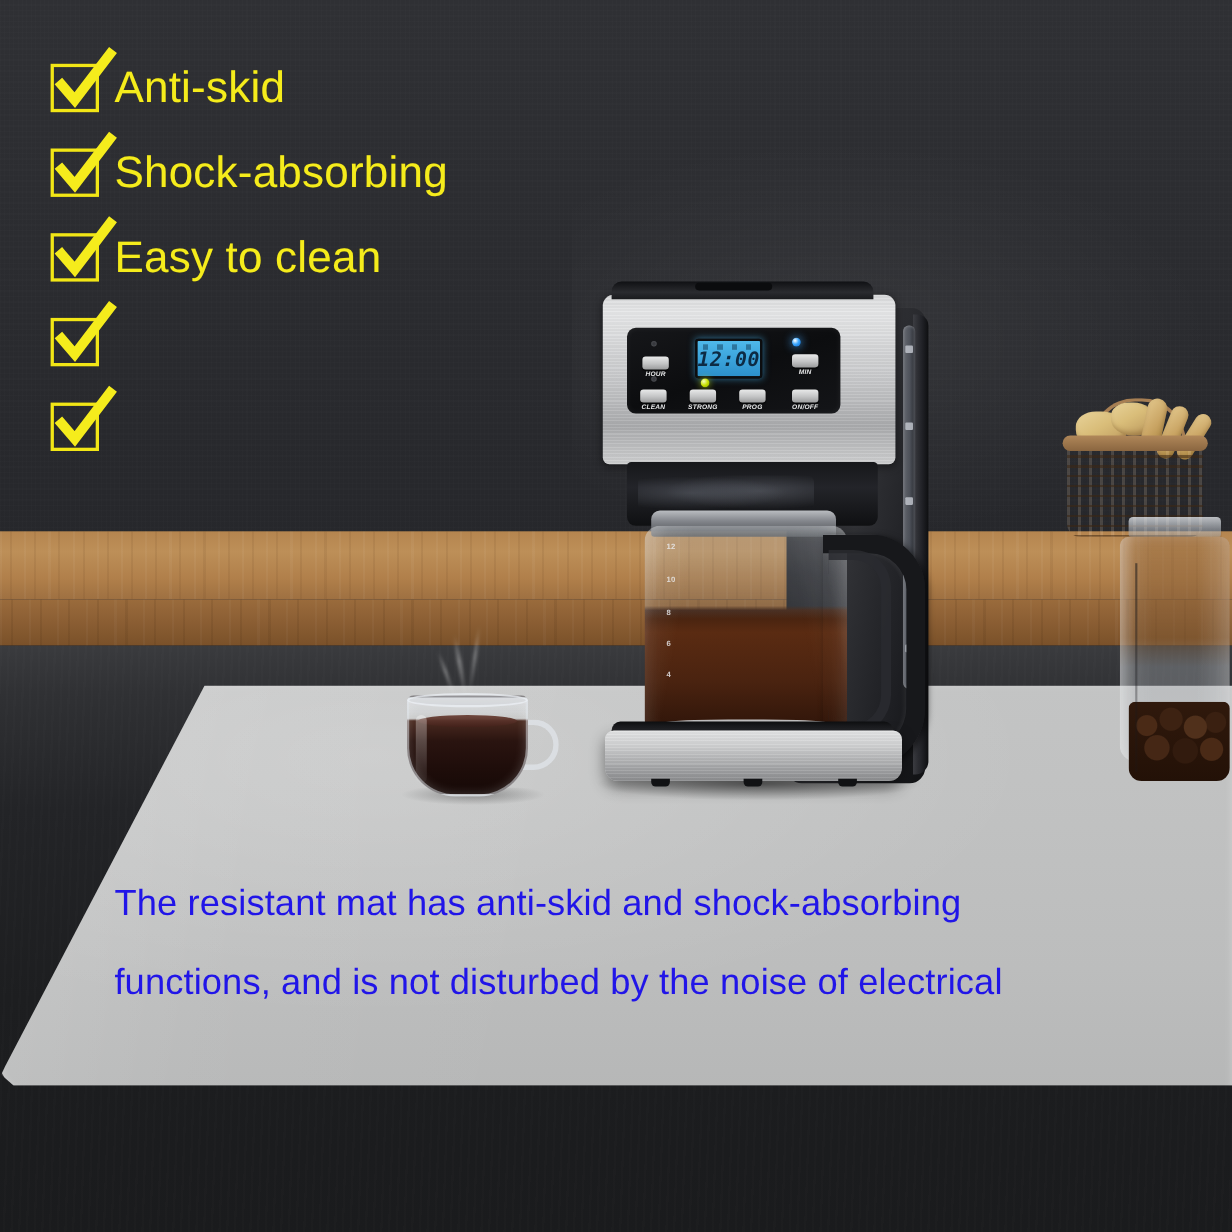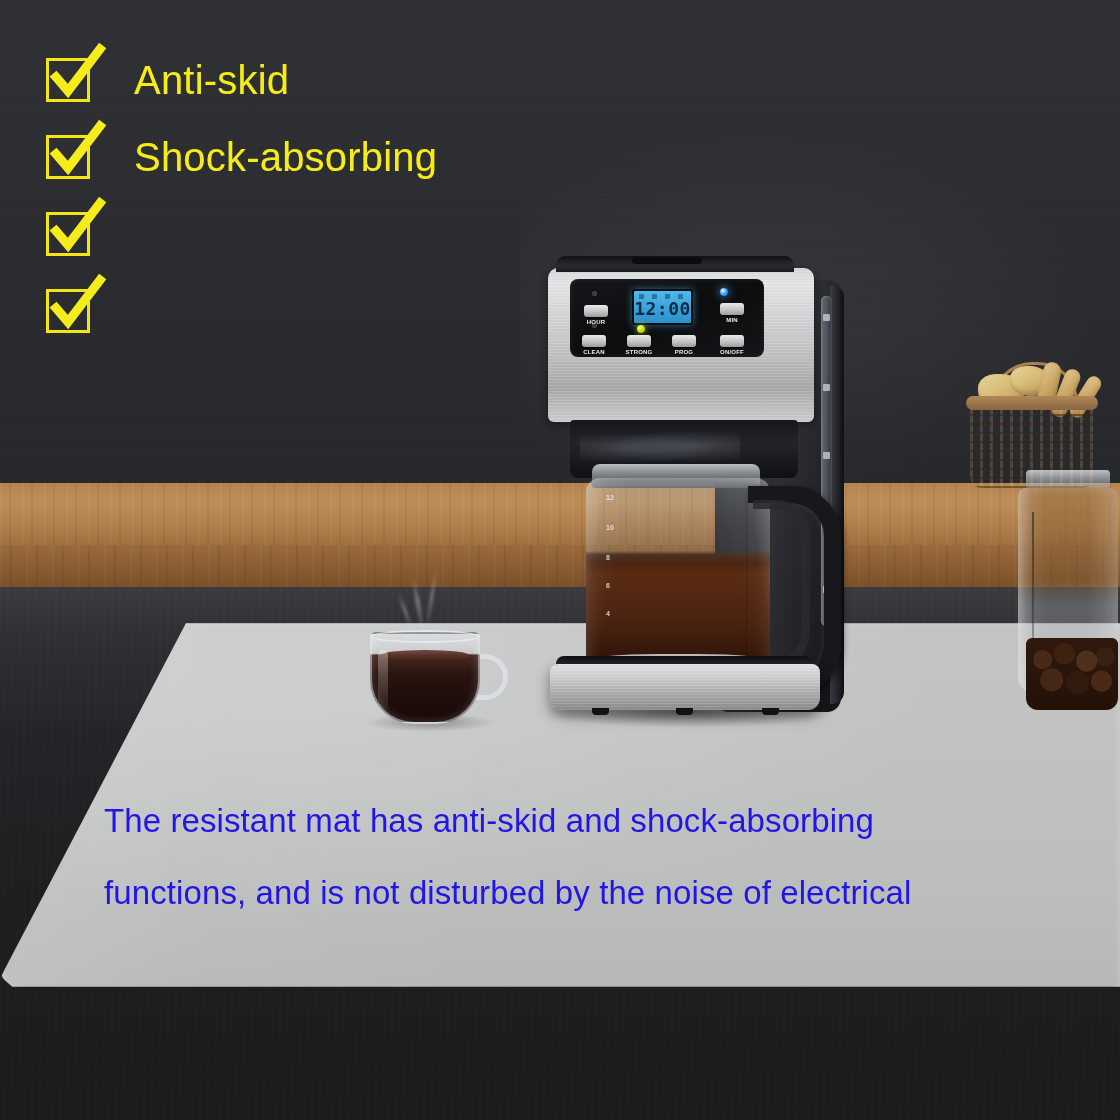--- a/index.html
+++ b/index.html
@@ -127,21 +127,20 @@
   .checklist {
     position: absolute;
     left: 46px; top: 52px;
     width: 470px;
   }
   .check-row {
     display: flex;
     align-items: center;
     height: 56px;
     margin-bottom: 21px;
-    gap: 30px;
   }
   .checkbox {
     position: relative;
     width: 44px; height: 44px;
     border: 3px solid #f2e616;
     box-sizing: border-box;
     flex: 0 0 auto;
   }
   .checkbox svg {
     position: absolute;
@@ -234,25 +233,26 @@
     position: absolute;
     left: 76px; top: 1px;
     width: 70px; height: 7px;
     background: #0b0c0e;
     border-radius: 4px;
   }
 
   
   .cm-panel {
     position: absolute;
-    left: 36px; top: 23px;
+    left: 36px; top: 42px;
     width: 194px; height: 78px;
     background: linear-gradient(160deg, #16171a 0%, #0c0d0f 50%, #141518 100%);
     border-radius: 8px;
     box-shadow: inset 0 0 6px rgba(255,255,255,.07);
+    font-style: italic;
   }
   .cm-lcd {
     position: absolute;
     left: 62px; top: 10px;
     width: 57px; height: 32px;
     background: linear-gradient(180deg, #4fb9ea 0%, #3da6dd 45%, #2c90cb 100%);
     border: 2px solid #0c0d0f;
     border-radius: 3px;
     box-shadow: 0 0 7px rgba(70,180,240,.55);
     display: flex; align-items: center; justify-content: center;
@@ -713,36 +713,44 @@
 
     <div class="check-row">
       <div class="checkbox">
         <svg viewBox="0 0 52 52" xmlns="http://www.w3.org/2000/svg" aria-hidden="true">
           <path d="M6 26 L18 40 L50 -2" fill="none" stroke="#f5ec1c" stroke-width="9" stroke-linecap="square" stroke-linejoin="miter"></path>
         </svg>
       </div>
       <div class="check-label">Shock-absorbing</div>
     </div>
 
-
     <div class="check-row">
       <div class="checkbox">
         <svg viewBox="0 0 52 52" xmlns="http://www.w3.org/2000/svg" aria-hidden="true">
           <path d="M6 26 L18 40 L50 -2" fill="none" stroke="#f5ec1c" stroke-width="9" stroke-linecap="square" stroke-linejoin="miter"></path>
         </svg>
       </div>
+      <div class="check-label">Easy to clean</div>
     </div>
 
     <div class="check-row">
       <div class="checkbox">
         <svg viewBox="0 0 52 52" xmlns="http://www.w3.org/2000/svg" aria-hidden="true">
           <path d="M6 26 L18 40 L50 -2" fill="none" stroke="#f5ec1c" stroke-width="9" stroke-linecap="square" stroke-linejoin="miter"></path>
         </svg>
       </div>
     </div>
+
+    <div class="check-row">
+      <div class="checkbox">
+        <svg viewBox="0 0 52 52" xmlns="http://www.w3.org/2000/svg" aria-hidden="true">
+          <path d="M6 26 L18 40 L50 -2" fill="none" stroke="#f5ec1c" stroke-width="9" stroke-linecap="square" stroke-linejoin="miter"></path>
+        </svg>
+      </div>
+    </div>
   </div>
 
   <div class="caption">
     <span>The resistant mat has anti-skid and shock-absorbing</span>
     <span>functions, and is not disturbed by the noise of electrical</span>
   </div>
 
 </div>
 
 </body></html>

